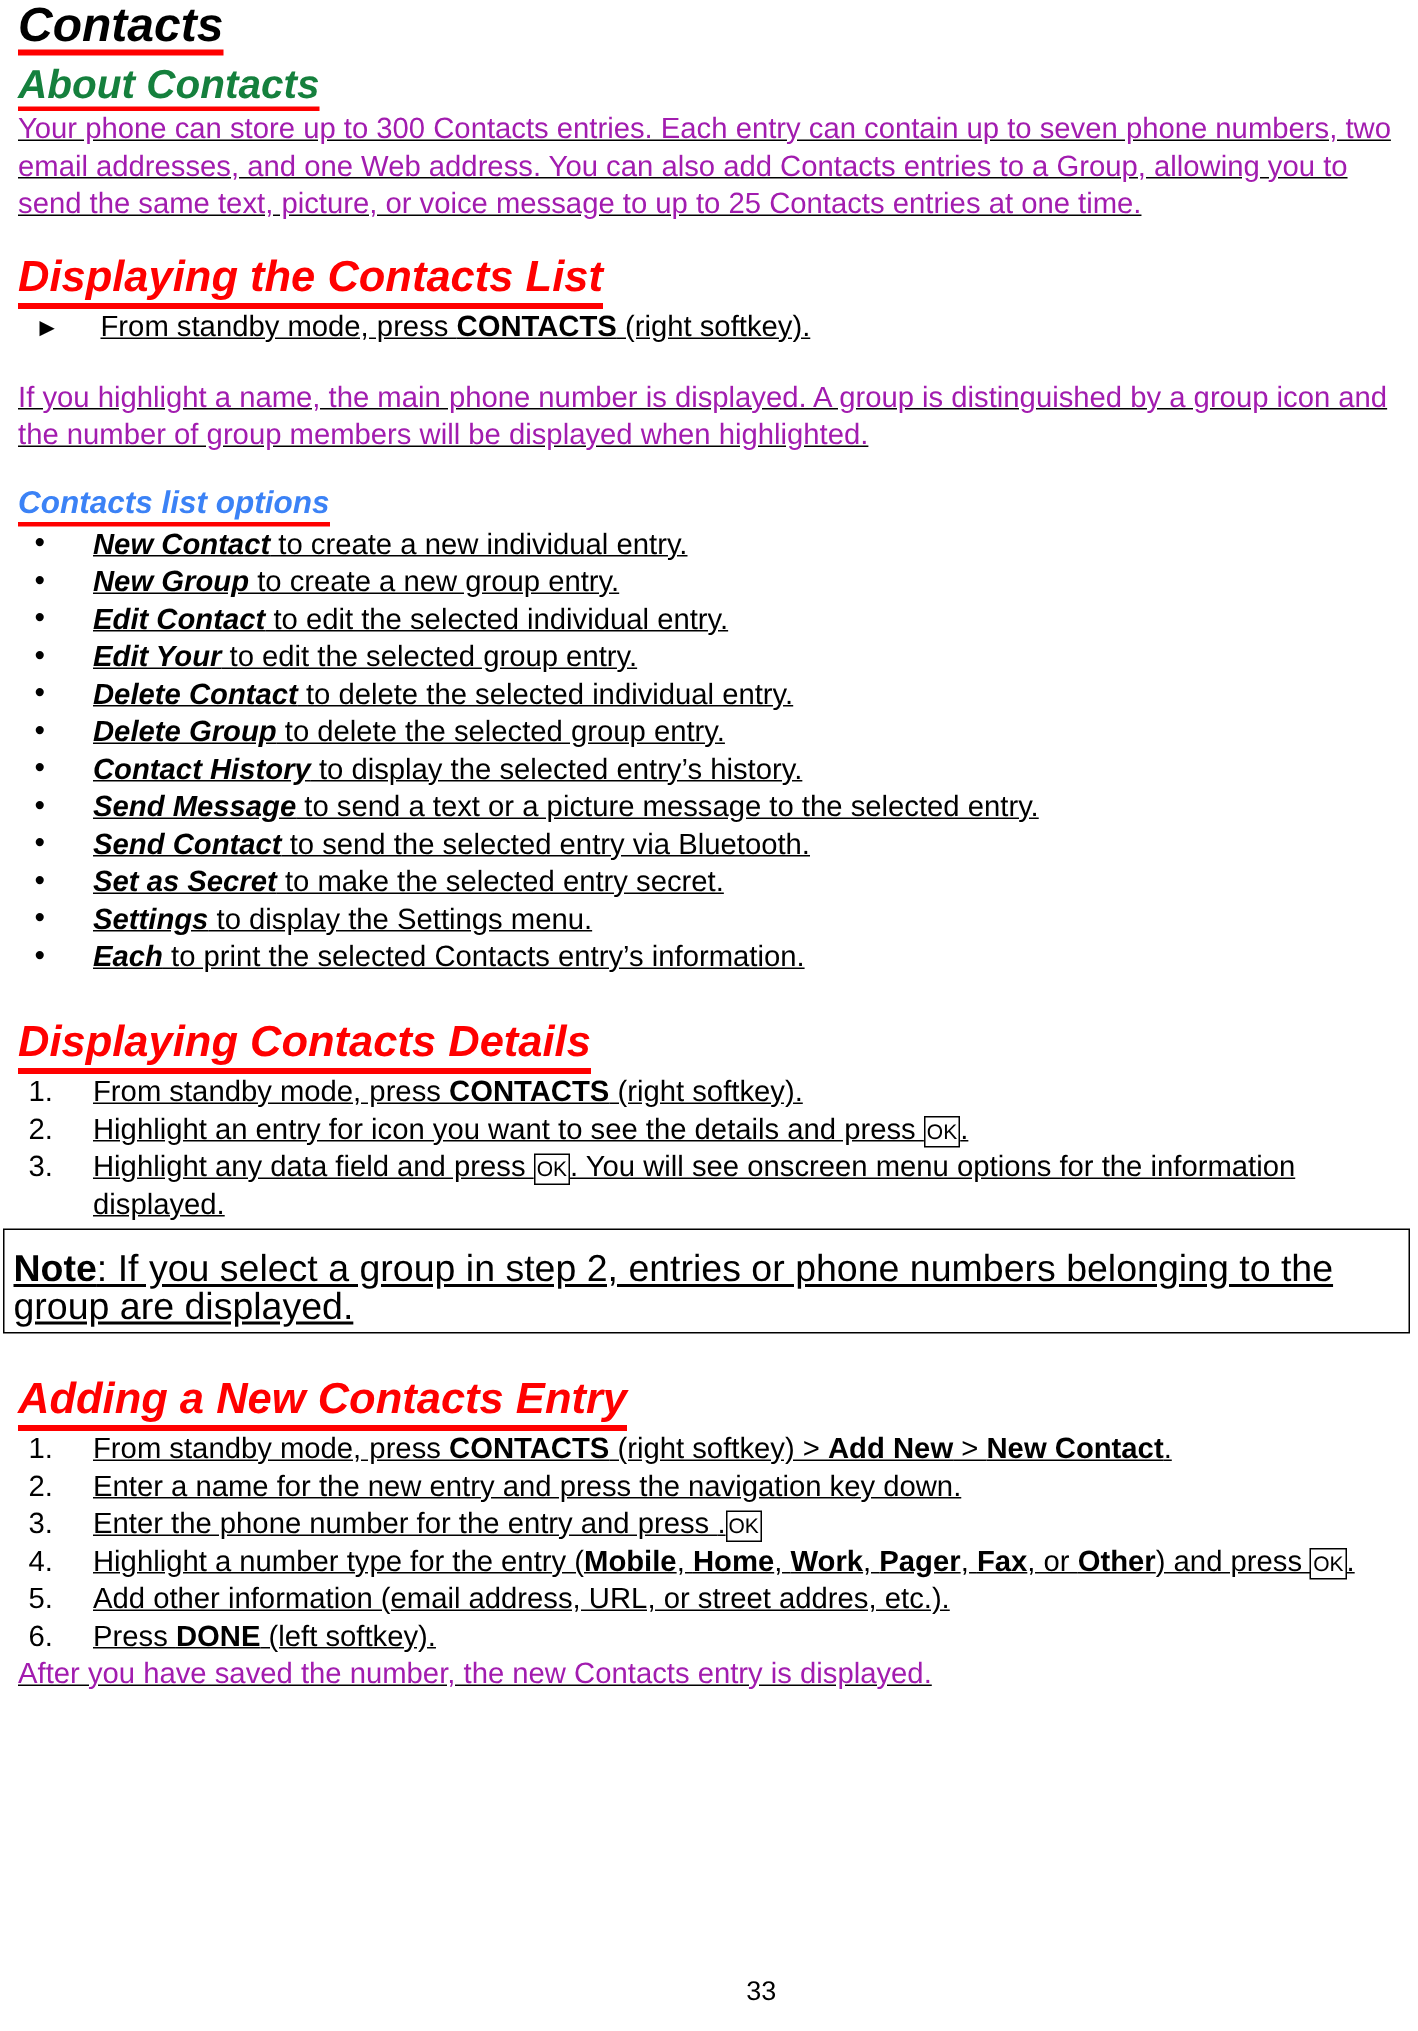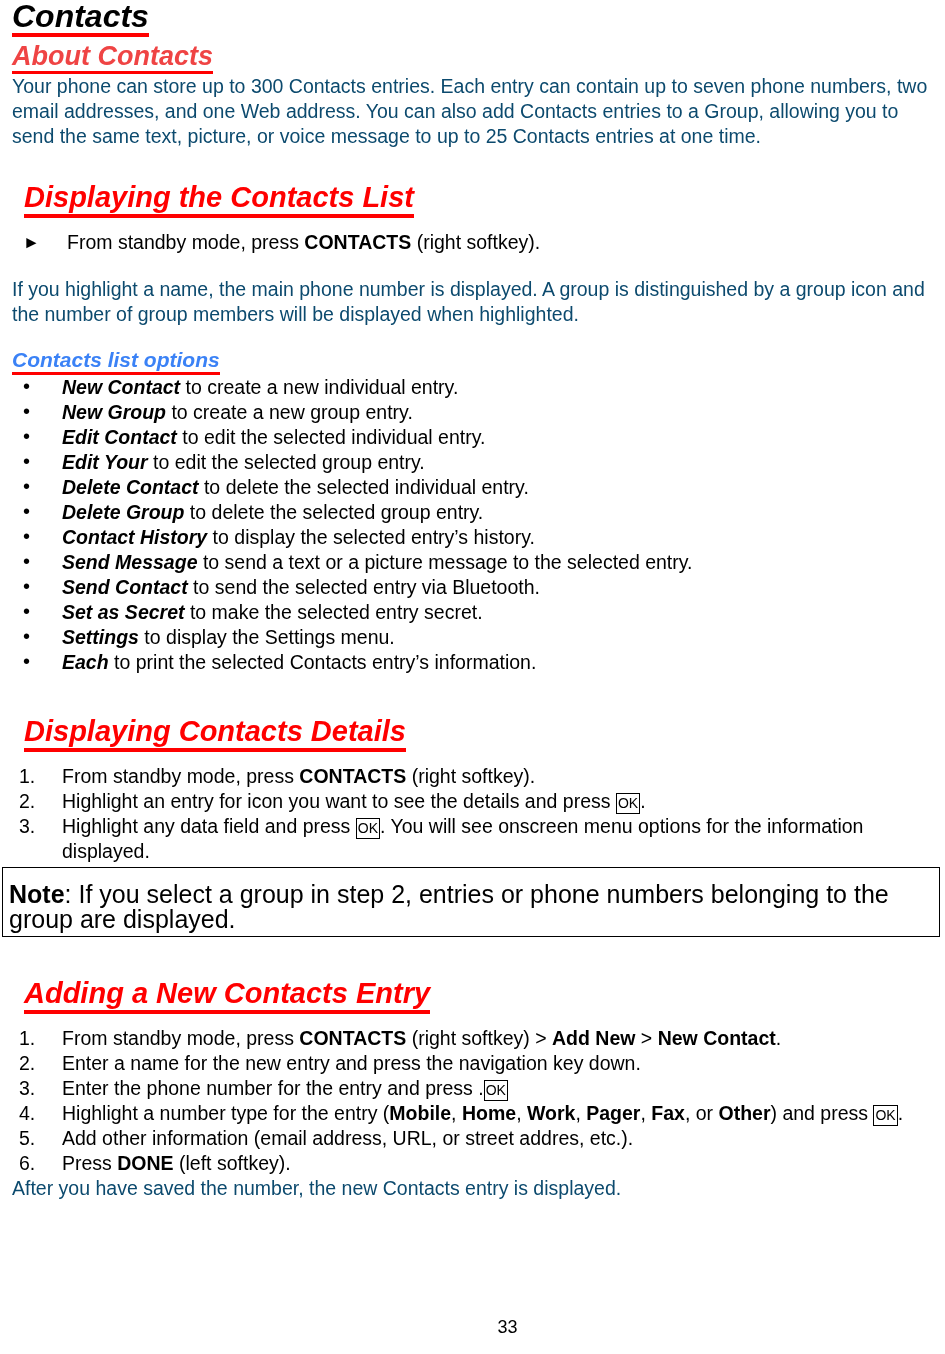--- a/index.html
+++ b/index.html
@@ -15,56 +15,57 @@
     font-family: "Liberation Sans", sans-serif;
     color: #000000;
     -webkit-font-smoothing: antialiased;
   }
 
   .page {
     position: relative;
     width: 945px;
     height: 1354px;
     padding: 0px 4px 0 12px;
+    text-decoration: underline;
   }
 
   
   .h-title {
     font-size: 32px;
     font-weight: bold;
     font-style: italic;
     color: #000000;
     line-height: 1.0;
     margin: 0;
     padding: 0 0 1px 0;
     display: inline-block;
     border-bottom: 4px solid #FF0000;
   }
   .title-wrap { padding-top: 0px; }
 
   .h1-red {
     font-size: 27px;
     font-weight: bold;
     font-style: italic;
-    color: #ef4444;
+    color: #15803d;
     line-height: 1.0;
     margin: 0;
     padding: 0 0 1px 0;
     display: inline-block;
     border-bottom: 3px solid #FF0000;
   }
   .h1-red-wrap { padding-top: 6px; }
 
   .h2-red {
     font-size: 29px;
     font-weight: bold;
     font-style: italic;
     color: #FF0000;
     line-height: 1.0;
-    margin: 12px;
+    margin: 0;
     padding: 0 0 2px 0;
     display: inline-block;
     border-bottom: 4px solid #FF0000;
   }
 
   .h3-black {
     font-size: 21px;
     font-weight: bold;
     font-style: italic;
     color: #3b82f6;
@@ -74,21 +75,21 @@
     display: inline-block;
     border-bottom: 3px solid #FF0000;
   }
 
   
   .para {
     font-size: 19.5px;
     line-height: 25px;
     margin: 0;
     padding: 0;
-    color: #0c4a6e;
+    color: #a21caf;
   }
   .spacer-md { height: 22px; }
   .spacer-lg { height: 30px; }
 
   
   .arrow-item {
     font-size: 19.5px;
     line-height: 25px;
     position: relative;
     padding-left: 55px;

